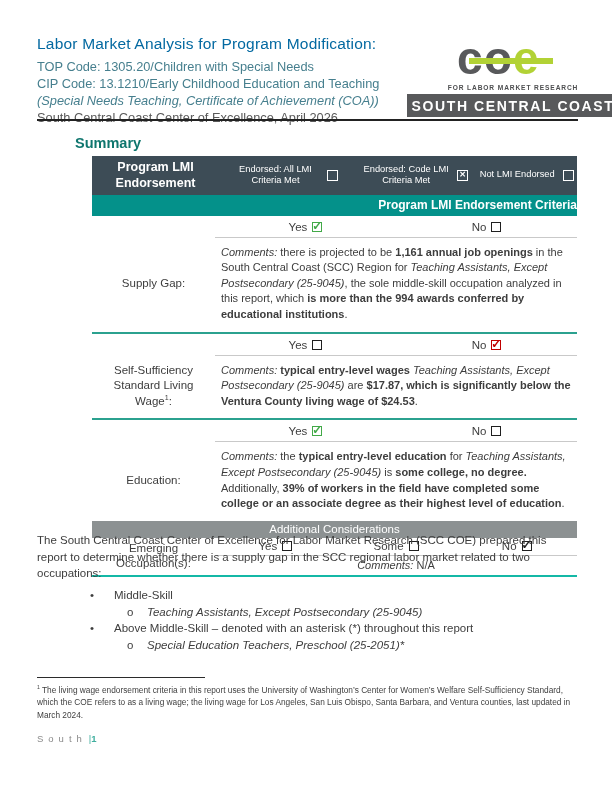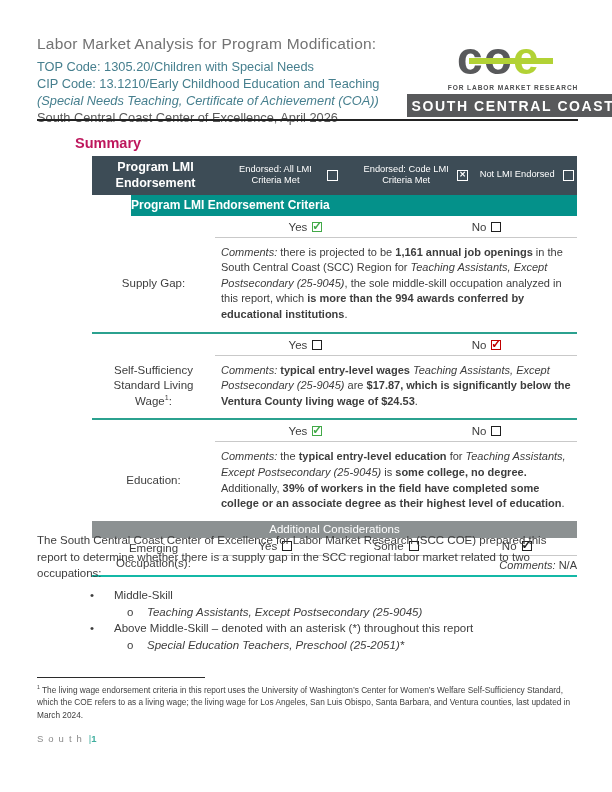--- a/index.html
+++ b/index.html
@@ -8,58 +8,58 @@
     width:612px; height:792px; position:relative; overflow:hidden;
     font-family:"Liberation Sans", sans-serif; color:#3d3d3d;
   }
   .b { font-weight:700; }
   .i { font-style:italic; }
   sup { font-size:0.62em; }
 
   
   .header { position:absolute; left:37px; right:34px; top:35px; display:flex; justify-content:space-between; }
   .header-text { width:410px; }
-  .doc-title { font-size:15.5px; font-weight:500; color:#737373; letter-spacing:0.2px; margin-bottom:5px; }
+  .doc-title { font-size:15.5px; font-weight:500; color:#0369a1; letter-spacing:0.2px; margin-bottom:5px; }
   .doc-sub { font-size:12.8px; color:#467f8e; line-height:17px; }
   .doc-sub.italic { font-style:italic; }
   .doc-sub.gray { color:#595959; }
   .header-rule { position:absolute; left:37px; right:34px; top:119px; border-bottom:2px solid #222222; }
 
   
   .logo-box { width:130px; display:flex; flex-direction:column; align-items:center; margin-top:2px; }
   .logo-tagline { font-size:6.6px; font-weight:700; letter-spacing:0.9px; color:#4d4e50; margin:3px 0 3px 0; white-space:nowrap; }
   .logo-region { background:#58595b; color:#ffffff; font-size:14px; font-weight:700; letter-spacing:1.6px; padding:4px 5px 3px 5px; white-space:nowrap; }
 
   
-  .summary-heading { position:absolute; left:75px; top:135px; font-size:14.5px; font-weight:700; color:#be185d; }
+  .summary-heading { position:absolute; left:75px; top:135px; font-size:14.5px; font-weight:700; color:#0f766e; }
 
   
   .lmi-table { position:absolute; left:92px; top:156px; width:485px; font-size:11.5px; }
   .tbl-header { background:#3d4c56; color:#ffffff; display:flex; align-items:center; min-height:37px; padding:3px 2px; }
   .hdr-label { width:123px; text-align:center; font-weight:700; font-size:12.5px; line-height:1.3; }
   .hdr-opt { display:flex; align-items:center; justify-content:center; gap:8px; font-size:9.3px; line-height:1.25; text-align:center; }
   .hdr-opt .opt-text { max-width:86px; }
   .hdr-opt1 { flex:38 0 0; } .hdr-opt2 { flex:35 0 0; } .hdr-opt3 { flex:27 0 0; }
 
-  .teal-band { background:#04918a; color:#ffffff; text-align:left; font-weight:700; font-size:12px; padding:3px 0 4px 0;margin-left:39px; }
+  .teal-band { background:#04918a; color:#ffffff; text-align:right; font-weight:700; font-size:12px; padding:3px 0 4px 0; }
   .gray-band { background:#8c9192; color:#ffffff; text-align:center; font-size:11.5px; padding:2px 0 3px 0; }
 
   .yn-row { margin-left:123px; display:flex; border-bottom:1px solid #c9c9c9; padding:3px 0 4px 0; margin-top:2px; }
   .yn-cell { flex:1; text-align:center; }
   .crit-section { border-bottom:2px solid #2ba18f; }
   .crit-body { display:flex; padding:7px 0 9px 0; }
   .crit-label { width:123px; align-self:center; text-align:center; font-size:11.5px; line-height:1.32; padding:0 4px; }
   .crit-comments { flex:1; font-size:11px; line-height:1.42; padding:0 4px 0 6px; }
 
   .emerging { display:flex; border-bottom:2px solid #14b8a6; }
   .emerging-label { width:123px; align-self:center; text-align:center; line-height:1.32; padding:0 4px; }
   .emerging-right { flex:1; }
   .emerging-yn { display:flex; border-bottom:1px solid #c9c9c9; padding:2px 0 3px 0; }
   .emerging-yn .yn-cell { flex:1; }
-  .emerging-comments { text-align:right; font-size:11px; padding:3px 0 4px 0; }
+  .emerging-comments { text-align:center; font-size:11px; padding:3px 0 4px 0; }
 
   
   .cb { display:inline-block; width:10px; height:10px; border:1.6px solid #1f1f1f; position:relative; vertical-align:-1px; margin-left:5px; }
   .cb.white { border-color:#ffffff; width:11px; height:11px; margin-left:0; }
   .cb.green { border-color:#42a948; }
   .cb.red { border-color:#c00000; }
   .cb.checked::after {
     content:"\2713"; position:absolute; left:50%; top:50%;
     transform:translate(-50%,-56%); font-size:12px; font-weight:700; color:#1f1f1f;
   }

